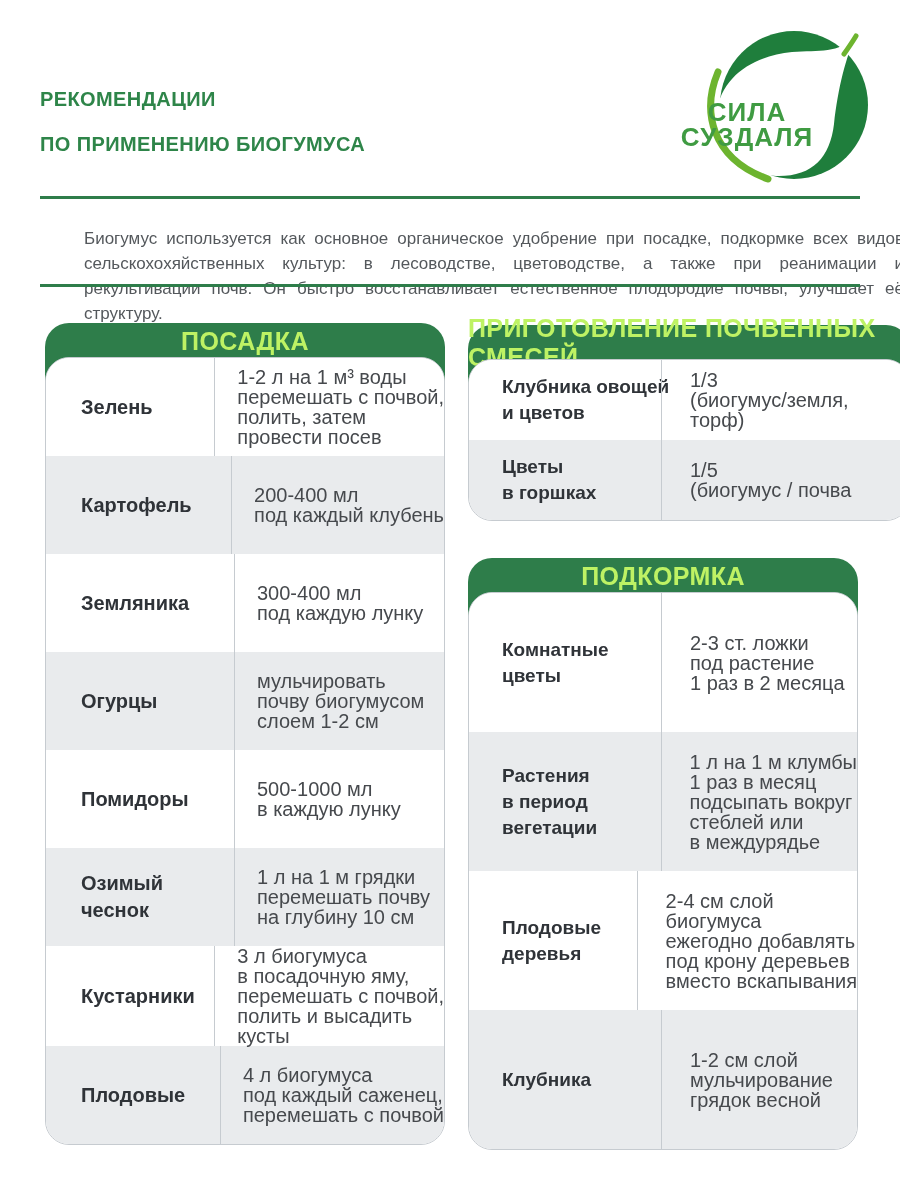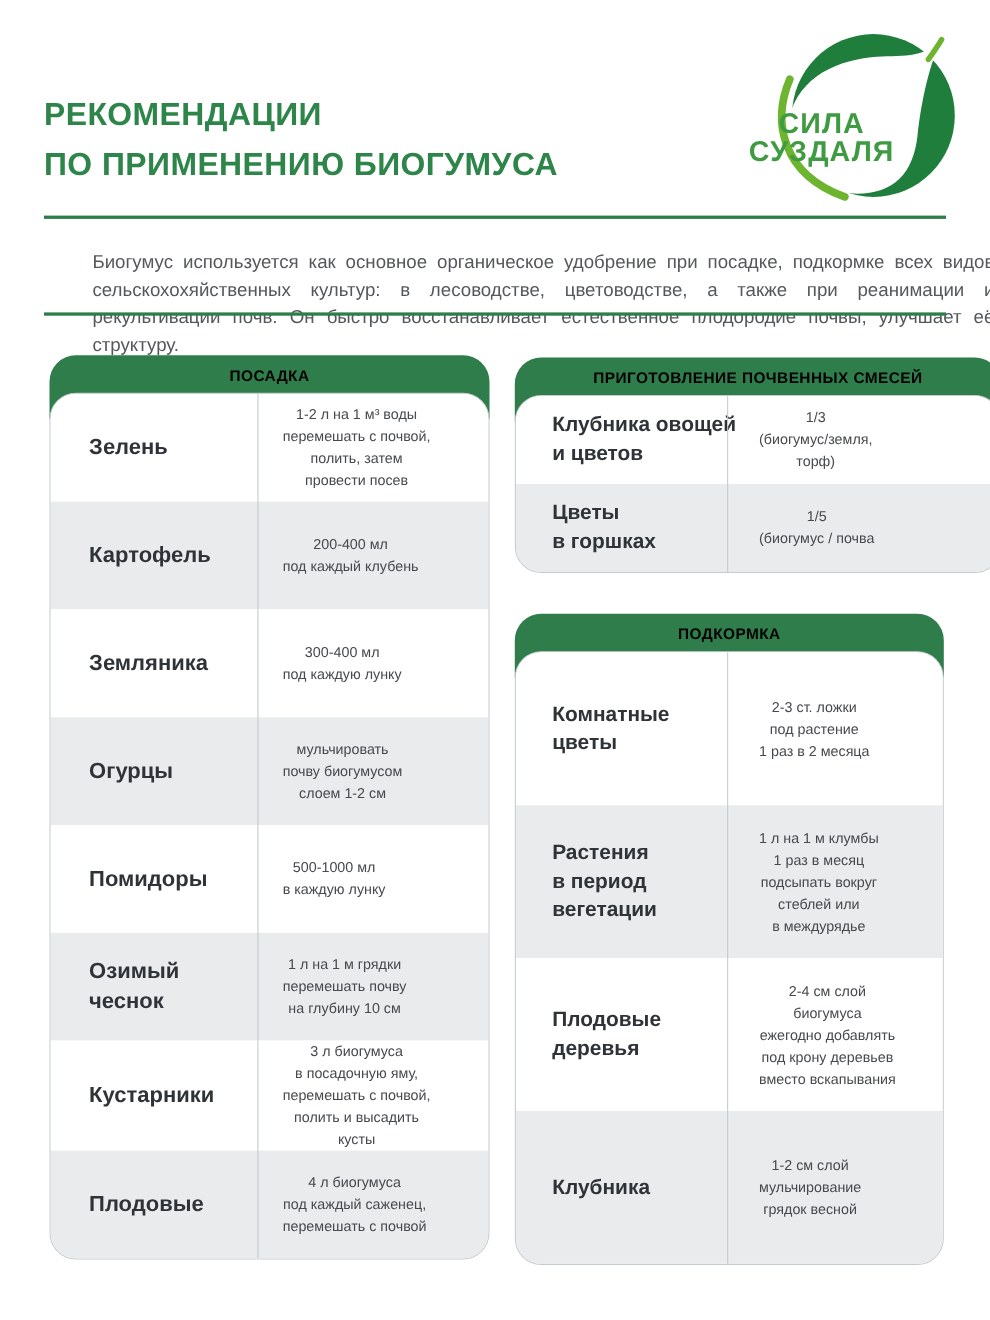--- a/index.html
+++ b/index.html
@@ -2,21 +2,21 @@
 <html lang="ru"><head>
 <meta charset="utf-8">
 <style>
   html,body { margin:0; padding:0; }
   body {
     width:900px; height:1200px; background:#ffffff; position:relative;
     font-family:"Liberation Sans", sans-serif; overflow:hidden;
   }
   .title {
     position:absolute; left:40px; top:64px; width:620px;
-    font-size:29px; font-weight:800; color:#2e8549;
+    font-size:20px; font-weight:800; color:#2e8549;
     line-height:45px; letter-spacing:0.4px; white-space:pre;
   }
   .logo { position:absolute; top:26px; right:28px; width:212px; height:164px; }
   .logo svg { position:absolute; left:0; top:0; }
   .logo-text {
     position:absolute; left:10px; top:74px; width:154px; text-align:center;
     font-weight:700; color:#3f9b42; font-size:26px; line-height:25px;
     letter-spacing:1px; white-space:pre;
   }
   .rule { position:absolute; left:40px; width:820px; height:3px; background:#2e7d4a; }
@@ -25,38 +25,38 @@
   .intro {
     position:absolute; left:40px; top:209px; width:820px;
     font-size:17px; line-height:25px; color:#54585c; text-align:justify;margin-left:44px;
   }
   .card { position:absolute; }
   #card-planting { left:45px;  top:323px; width:400px; }
   #card-soilmix  { left:468px; top:325px; width:442px; }
   #card-feeding  { left:468px; top:558px; width:390px; }
   .card-header {
     height:58px; background:#2e7d4a; border-radius:24px 24px 0 0;
-    color:#000000; font-weight:700; font-size:14px; letter-spacing:0.4px;
+    color:#bef264; font-weight:700; font-size:25px; letter-spacing:0.4px;
     display:flex; align-items:center; justify-content:center;
     padding-bottom:22px; box-sizing:border-box;
   }
   .card-body {
     margin-top:-24px; background:#ffffff; border:1px solid #c6cbd0;
     border-radius:24px; overflow:hidden; position:relative;
   }
   .row { display:flex; align-items:stretch; background:#ffffff; }
   .row:nth-child(even) { background:#e9ebed; }
   .cell-label {
     box-sizing:border-box; display:flex; align-items:center;
     font-weight:700; color:#2f3338; white-space:pre;
   }
   .cell-value {
     flex:1; border-left:1px solid #c6cbd0; box-sizing:border-box;
     display:flex; align-items:center;
-    font-size:13px; color:#46494d; line-height:20px; white-space:pre;text-align:center;
+    font-size:20px; color:#46494d; line-height:20px; white-space:pre;
   }
   #card-planting .row { min-height:98px; }
   #card-planting .cell-label { width:188px; padding-left:35px; font-size:20px; line-height:27px; }
   #card-planting .cell-value { padding-left:22px; }
   #card-soilmix .row { min-height:80px; }
   #card-feeding .row { min-height:139px; }
   #card-soilmix .cell-label, #card-feeding .cell-label
     { width:192px; padding-left:33px; font-size:19px; line-height:26px; }
   #card-soilmix .cell-value, #card-feeding .cell-value { padding-left:28px; }
 </style>

